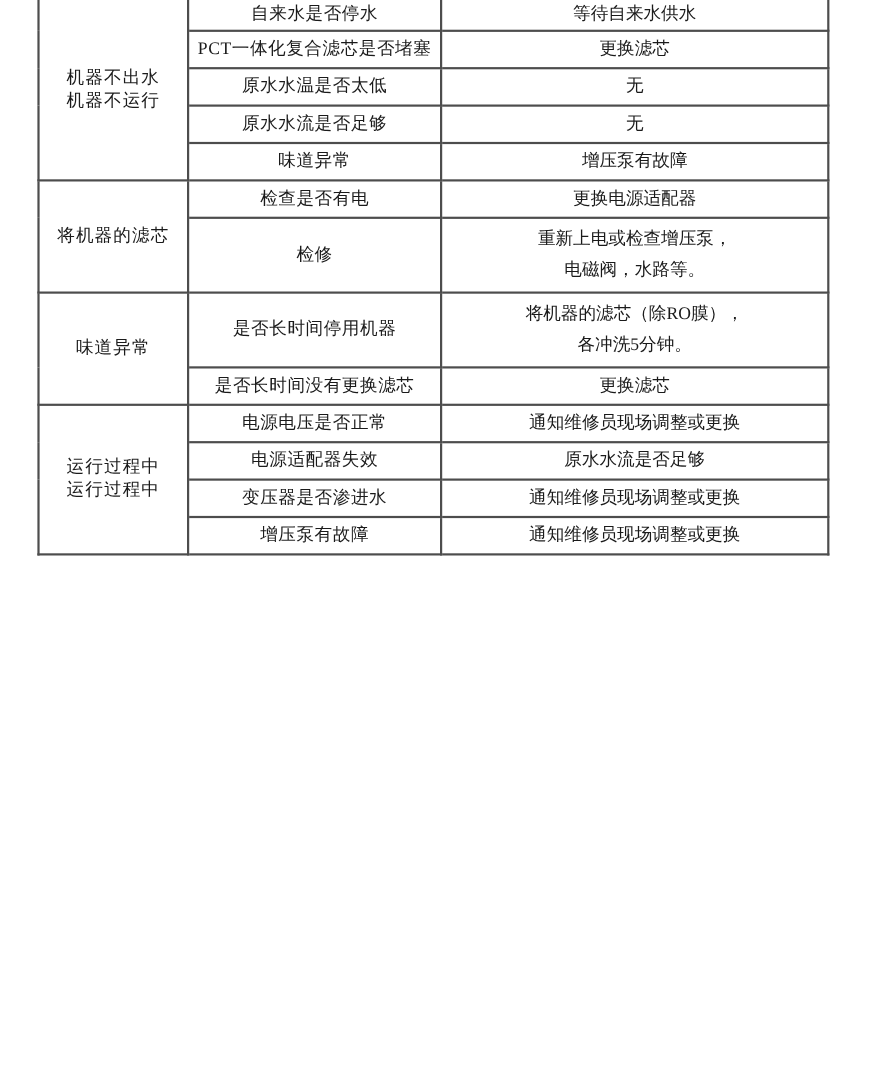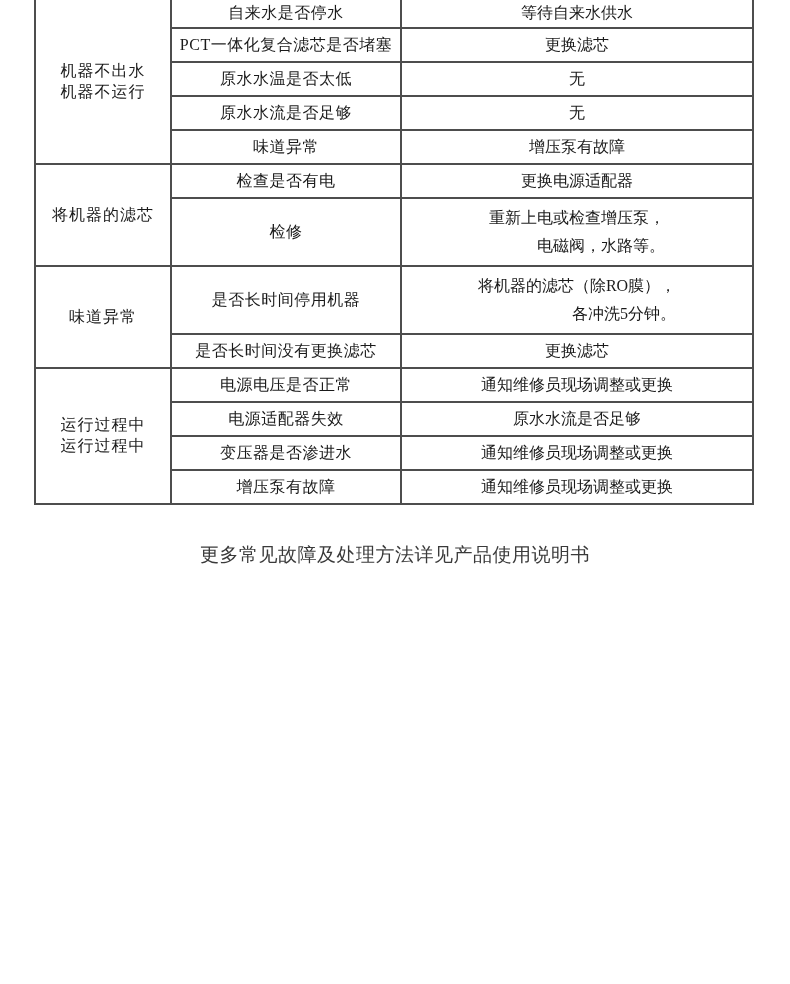--- a/index.html
+++ b/index.html
@@ -49,21 +49,21 @@
   td.problem-cell {
     font-size: 17px;
     line-height: 30px;
     letter-spacing: 1px;
   }
   td.cause-cell {
     letter-spacing: 0.5px;
   }
   td.solution-cell .multiline {
     display: inline-block;
-    text-align: right;
+    text-align: center;
     line-height: 28px;
   }
   .footer-note {
     position: absolute;
     left: 0;
     top: 542px;
     width: 790px;
     text-align: center;
     font-family: "Liberation Sans", "DejaVu Sans", sans-serif;
     font-size: 19px;
@@ -145,15 +145,14 @@
           <td class="cause-cell">变压器是否渗进水</td>
           <td class="solution-cell">通知维修员现场调整或更换</td>
         </tr>
         <tr>
           <td class="cause-cell">增压泵有故障</td>
           <td class="solution-cell">通知维修员现场调整或更换</td>
         </tr>
       </tbody>
   </table>
 
-  <div class="footer-note">更多常见故障及处理方法详见产品使用说明书</div>
 
 </div>
 
 </body></html>

